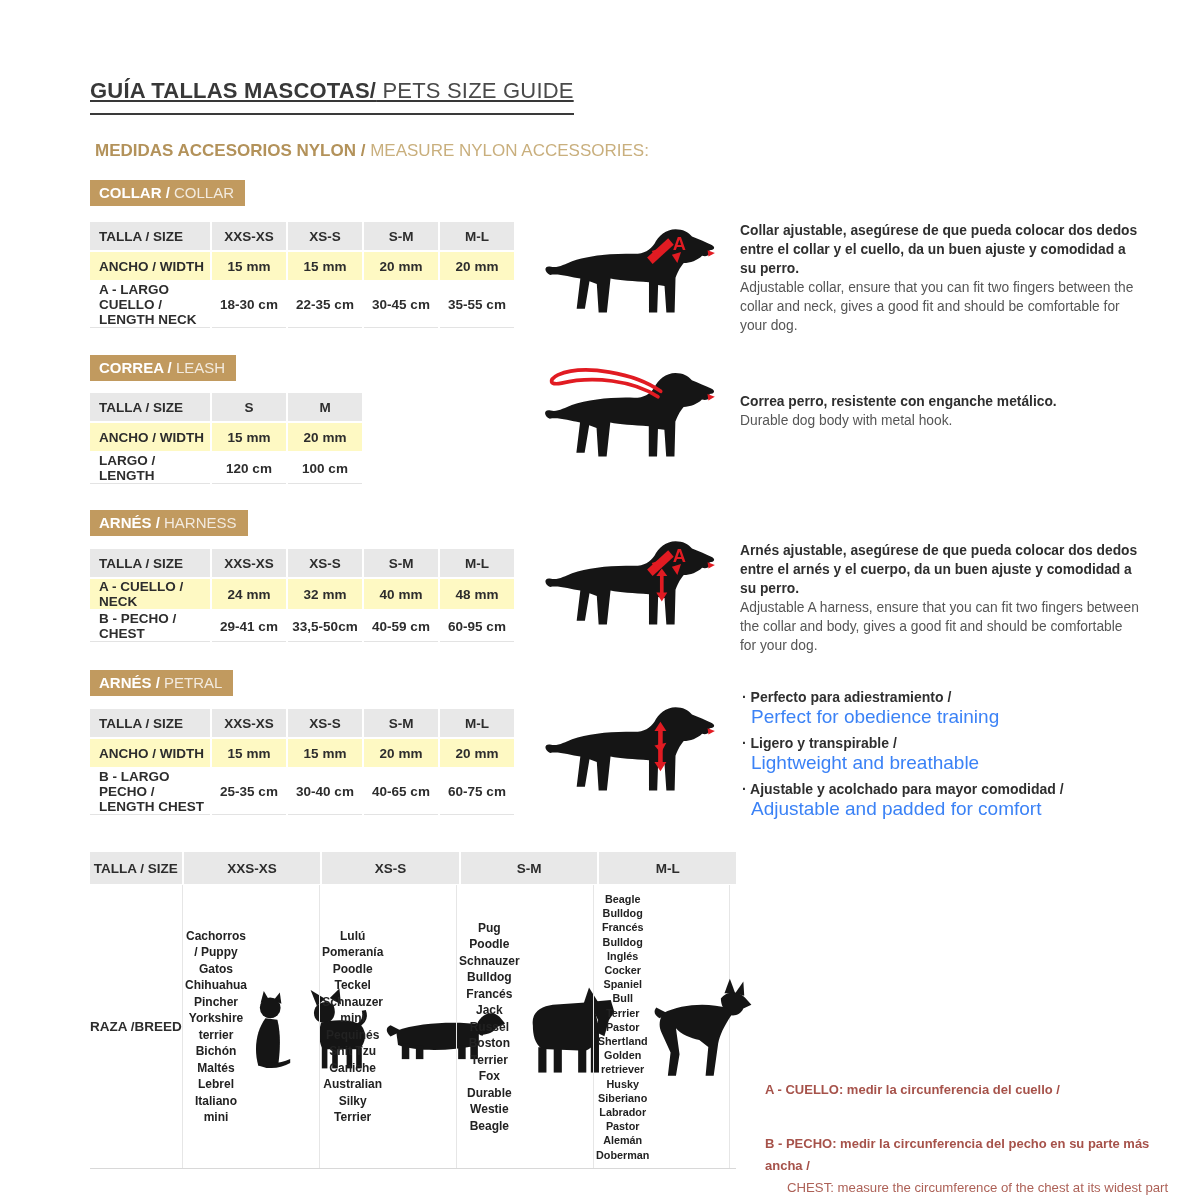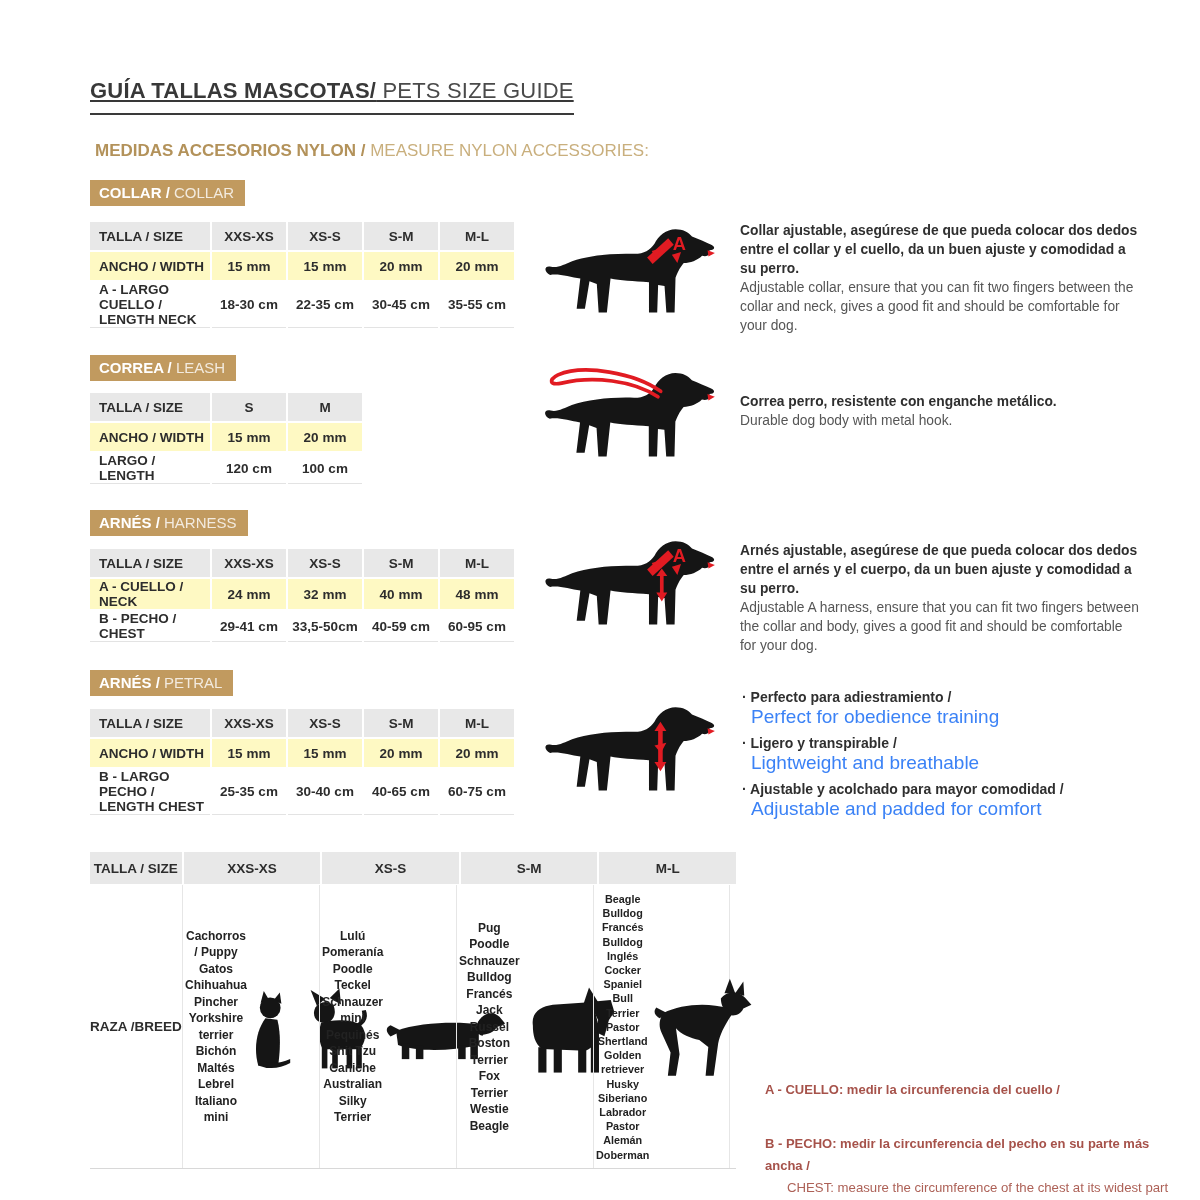--- a/index.html
+++ b/index.html
@@ -346,21 +346,21 @@
       </div>
 
       <div class="bt-col">
         <div class="breeds">
             <div class="breed-line">Pug</div>
             <div class="breed-line">Poodle</div>
             <div class="breed-line">Schnauzer</div>
             <div class="breed-line">Bulldog Francés</div>
             <div class="breed-line">Jack Russel</div>
             <div class="breed-line">Boston Terrier</div>
-            <div class="breed-line">Fox Terrier</div>
+            <div class="breed-line">Fox Durable</div>
             <div class="breed-line">Westie</div>
             <div class="breed-line">Beagle</div>
           </div>
         <div class="sil">
           <span>
             <svg width="100" height="96" viewBox="0 0 110 106">
               <g fill="#151515">
                 <polygon points="70,24 76,6 86,22"></polygon>
                 <path d="M14,48 C12,34 22,27 36,25 L80,22 L86,46 C88,62 82,72 72,76 L24,74 C16,68 14,58 14,48 Z"></path>
                 <path d="M76,22 L100,20 L104,33 L98,42 L86,42 Z"></path>

